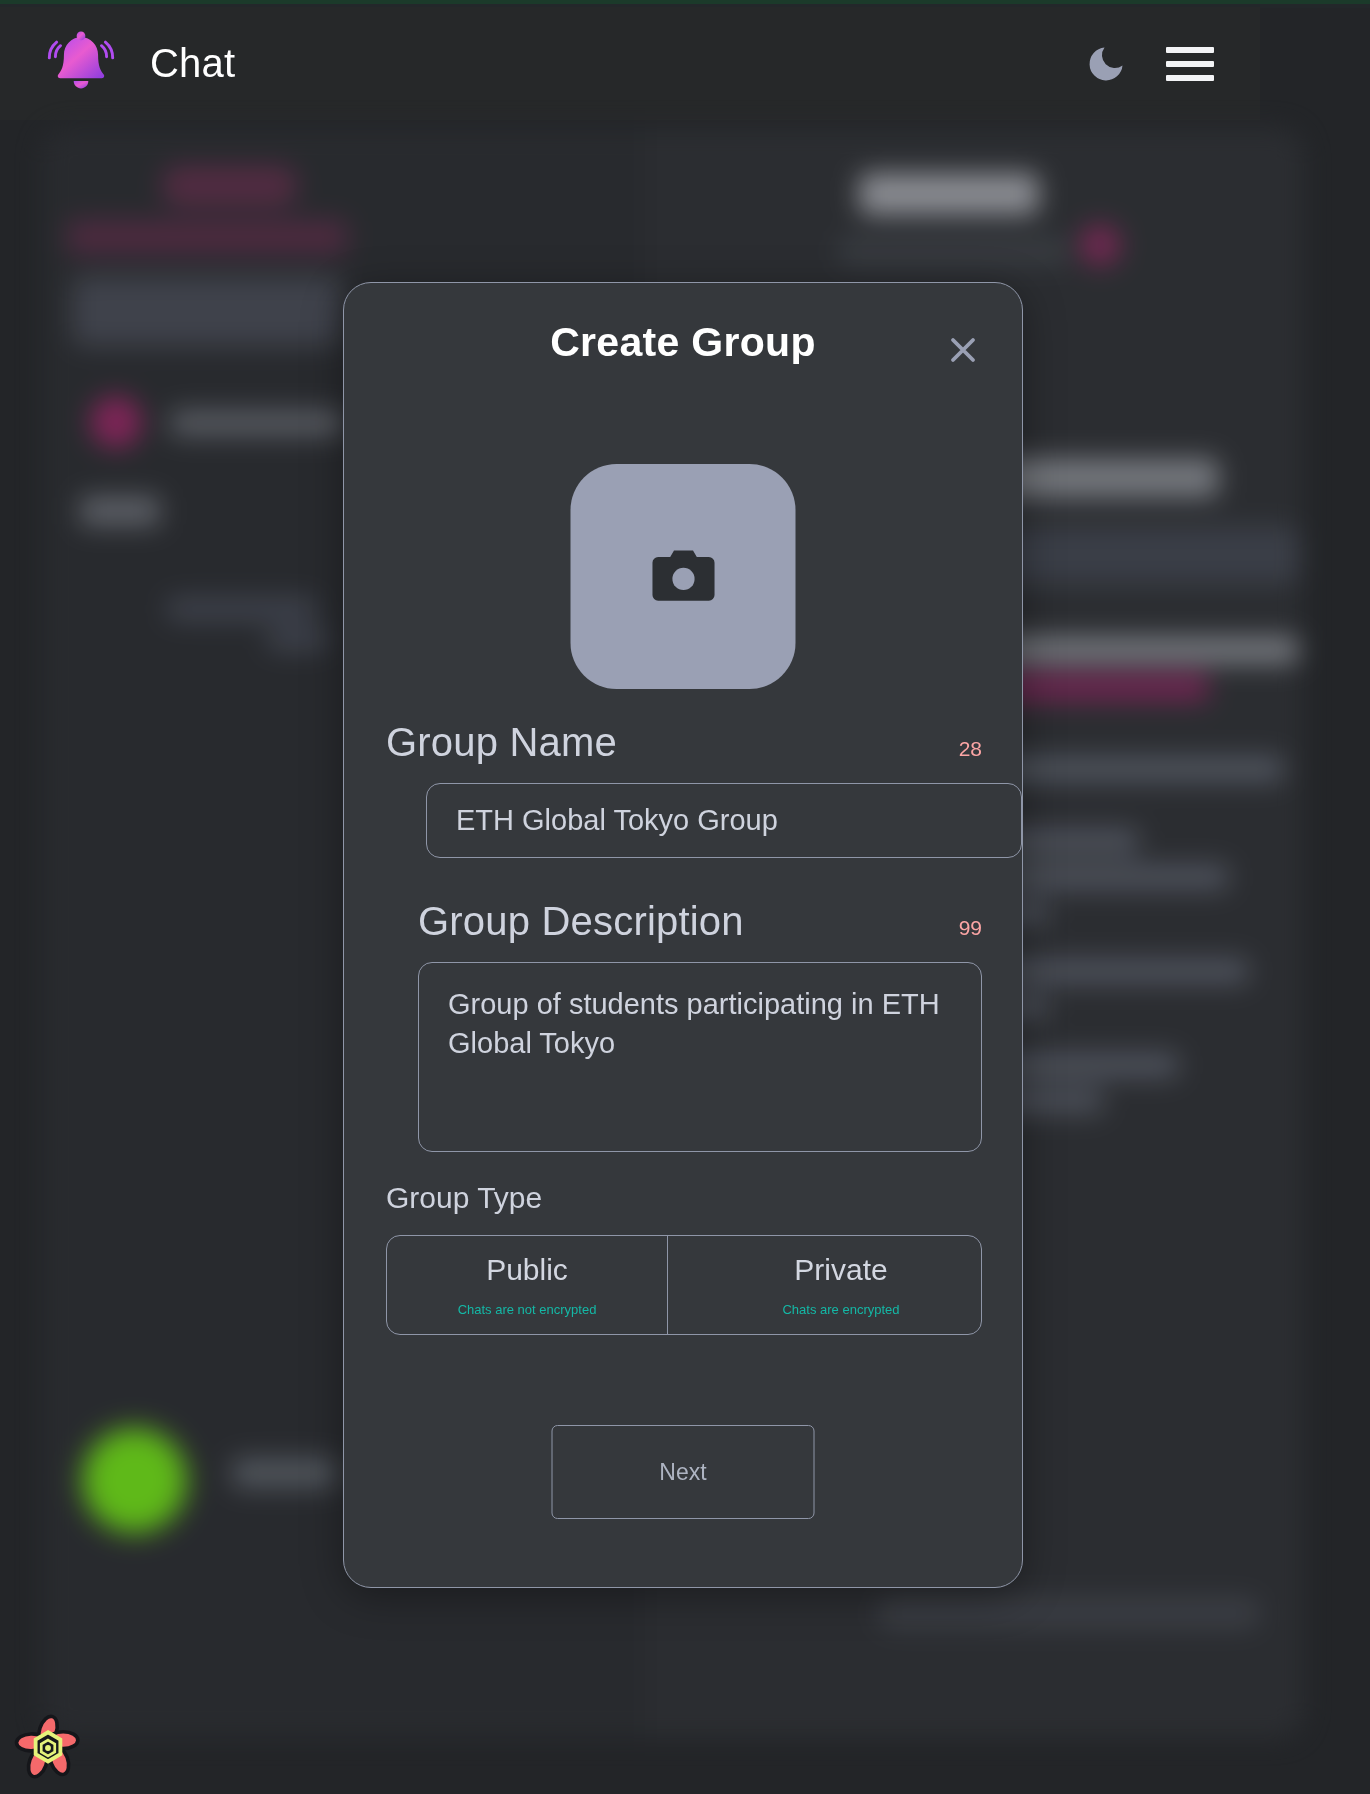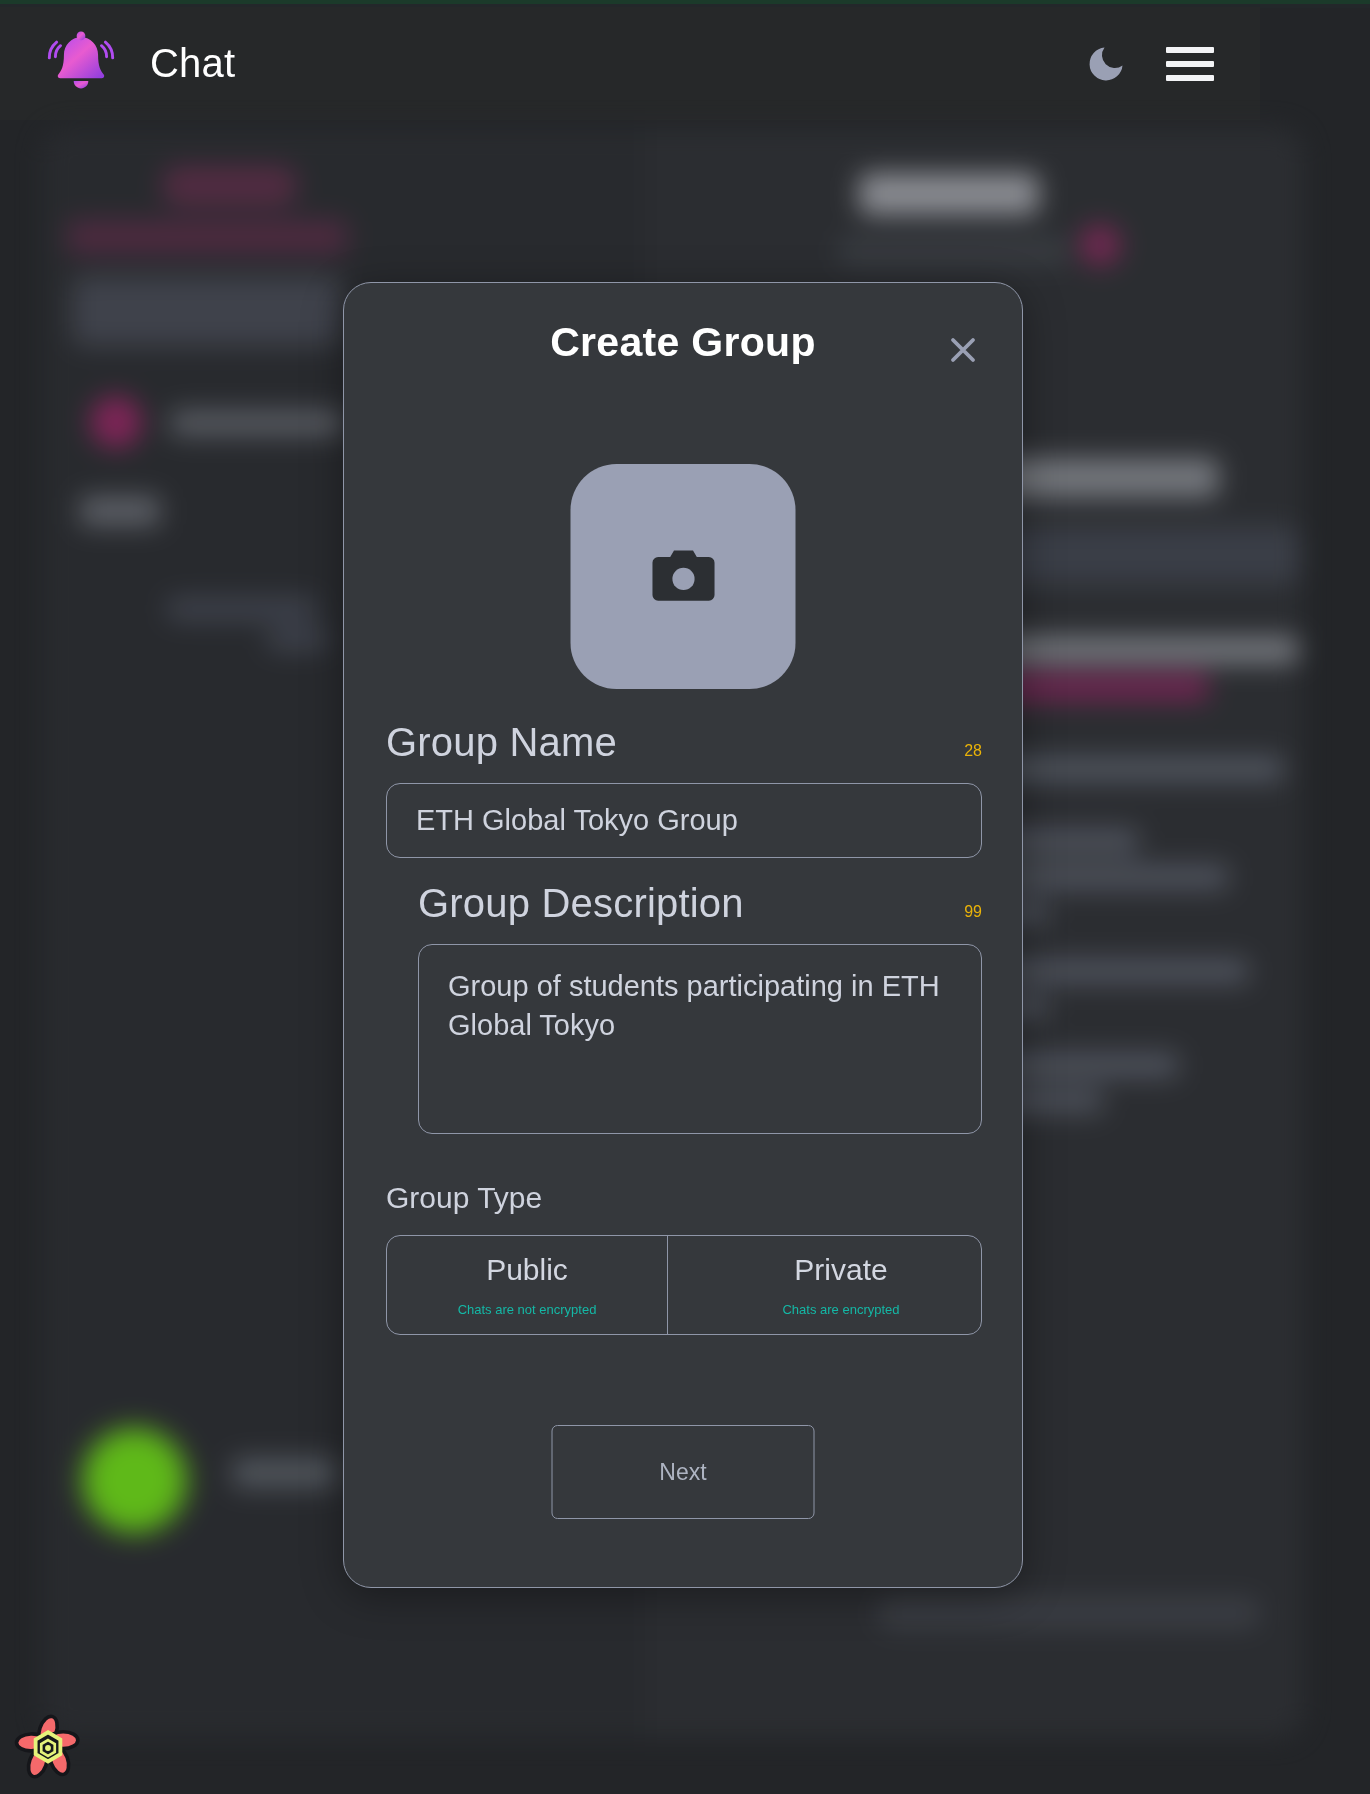--- a/index.html
+++ b/index.html
@@ -157,32 +157,33 @@
     cursor: pointer;
   }
 
   
   .field { position: absolute; left: 42px; width: 596px; }
   .field-head {
     display: flex; align-items: baseline; justify-content: space-between;
     margin-bottom: 18px;
   }
   .field-label { color: #cfd3de; font-size: 40px; letter-spacing: 0.2px; }
-  .field-count { color: #eab308; font-size: 16px; }
+  .field-count { color: #fca5a5; font-size: 21px; }
   .input-box {
     border: 1px solid #8f96a8;
     border-radius: 14px;
     background: transparent;
     color: #cfd3de;
     font-size: 29px;
     font-family: "Liberation Sans", sans-serif;
     padding: 20px 29px;
     width: 100%;
     outline: none;
     display: block;
+    margin-left: 40px;
   }
   .textarea-box {
     border: 1px solid #8f96a8;
     border-radius: 14px;
     background: transparent;
     color: #cfd3de;
     font-size: 29px;
     line-height: 1.33;
     font-family: "Liberation Sans", sans-serif;
     padding: 22px 29px;
@@ -335,21 +336,21 @@
     </div>
 
     <div class="field" style="top:437px;">
       <div class="field-head">
         <span class="field-label">Group Name</span>
         <span class="field-count">28</span>
       </div>
       <input class="input-box" type="text" value="ETH Global Tokyo Group" style="">
     </div>
 
-    <div class="field" style="top:598px;padding-left:32px;">
+    <div class="field" style="top:616px;padding-left:32px;">
       <div class="field-head">
         <span class="field-label">Group Description</span>
         <span class="field-count">99</span>
       </div>
       <textarea class="textarea-box" style="">Group of students participating in ETH Global Tokyo</textarea>
     </div>
 
     <div class="field" style="top:862px;">
       <div class="type-label">Group Type</div>
       <div class="segmented">

